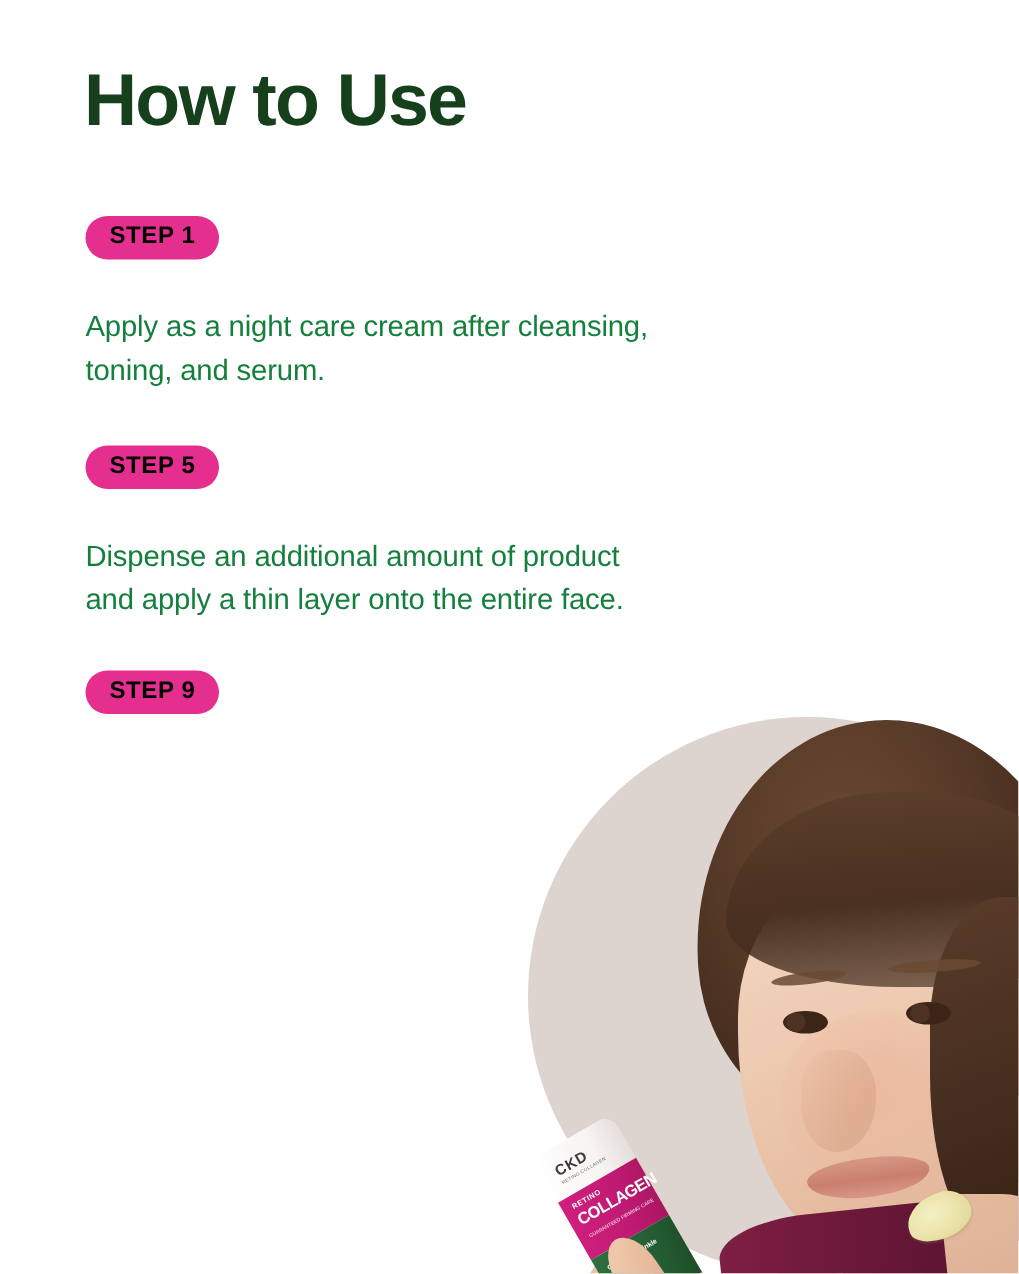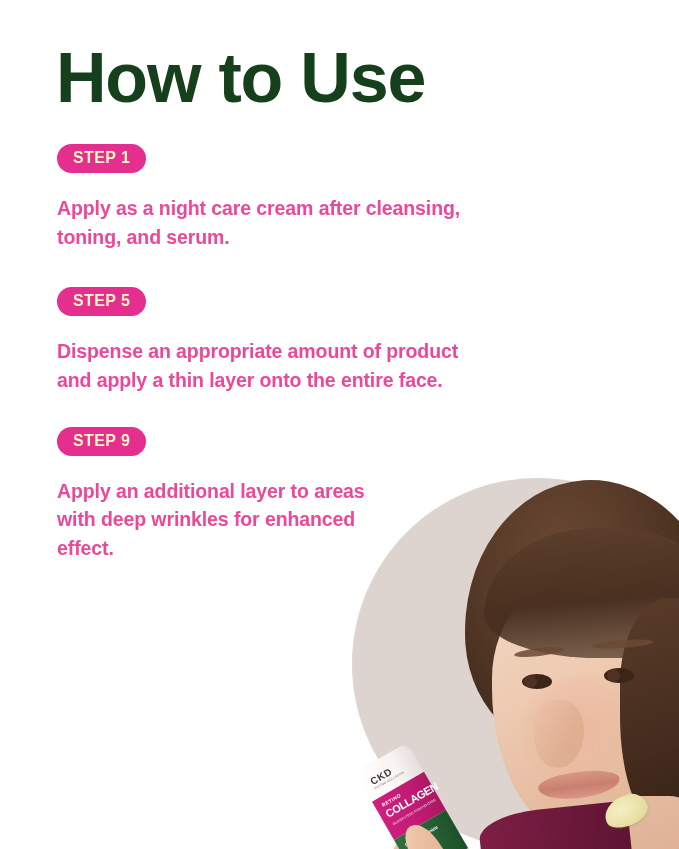--- a/index.html
+++ b/index.html
@@ -17,55 +17,55 @@
     height: 849px;
     background: #ffffff;
     overflow: hidden;
   }
 
   
   .page-title {
     position: absolute;
     left: 56px;
     top: 42px;
-    font-size: 70px;
+    font-size: 49px;
     font-weight: 700;
     letter-spacing: -1.2px;
     line-height: 1.05;
     color: #16401c;
     white-space: nowrap;
   }
 
   
   .steps {
     position: absolute;
     left: 57px;
     top: 144px;
     width: 540px;
   }
   .step-block { position: relative; }
   .step-block.s1 { margin-bottom: 0; }
   .step-badge {
     display: inline-block;
     background: #e52f8e;
-    color: #fef9c3;
+    color: #000000;
     font-size: 16px;
     font-weight: 700;
     letter-spacing: 0.4px;
     padding: 6px 16px 7px 16px;
     border-radius: 999px;
     line-height: 1;
     white-space: nowrap;
   }
   .step-text {
-    margin-top: 21px;
+    margin-top: 31px;
     font-size: 19.5px;
     line-height: 1.47;
-    color: #ec4899;
-    font-weight: 700;
+    color: #15803d;
+    font-weight: 400;
     letter-spacing: -0.1px;
     white-space: pre-line;
   }
   .gap-1 { height: 36px; }
   .gap-2 { height: 32px; }
 
   
   .photo {
     position: absolute;
     left: 0; top: 0;
@@ -326,28 +326,25 @@
     <div class="step-block s1">
       <span class="step-badge">STEP 1</span>
       <p class="step-text">Apply as a night care cream after cleansing,
 toning, and serum.</p>
     </div>
 
     <div class="gap-1"></div>
 
     <div class="step-block s2">
       <span class="step-badge">STEP 5</span>
-      <p class="step-text">Dispense an appropriate amount of product
+      <p class="step-text">Dispense an additional amount of product
 and apply a thin layer onto the entire face.</p>
     </div>
 
     <div class="gap-2"></div>
 
     <div class="step-block s3">
       <span class="step-badge">STEP 9</span>
-      <p class="step-text">Apply an additional layer to areas
-with deep wrinkles for enhanced
-effect.</p>
     </div>
 
   </div>
 
 </div>
 
 </body></html>

